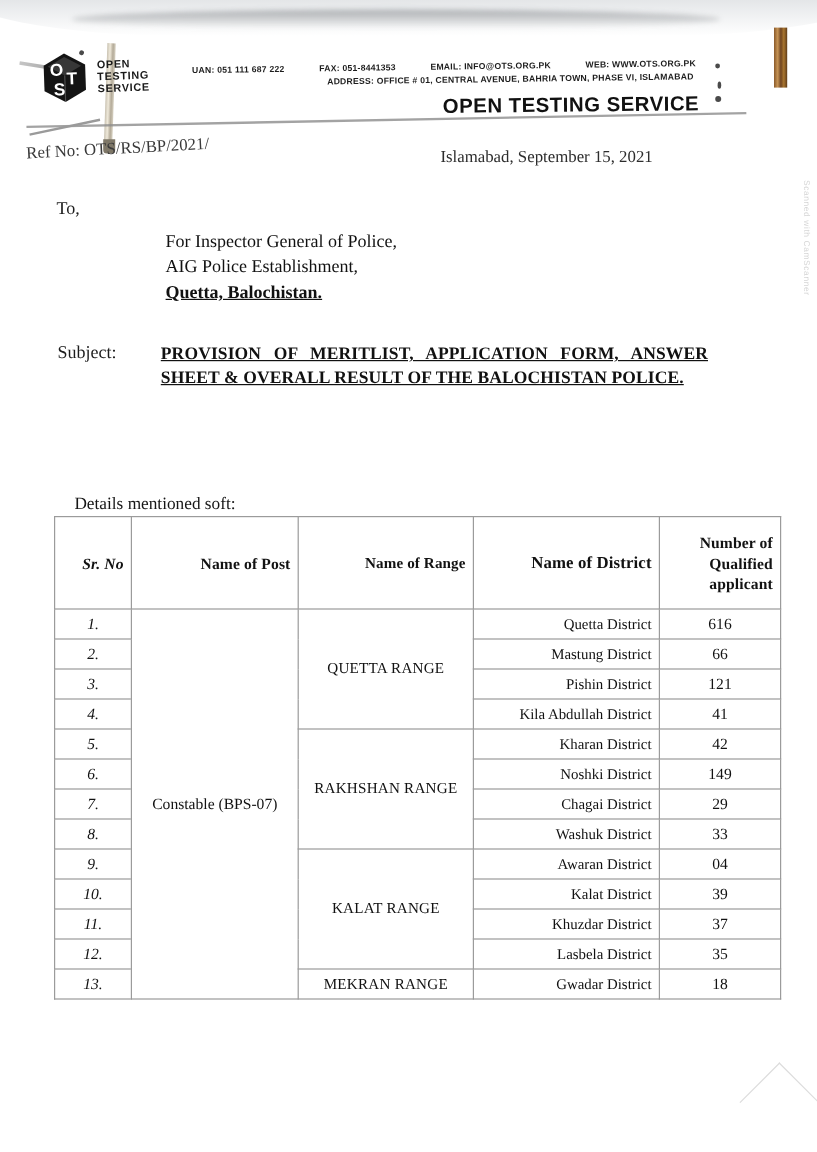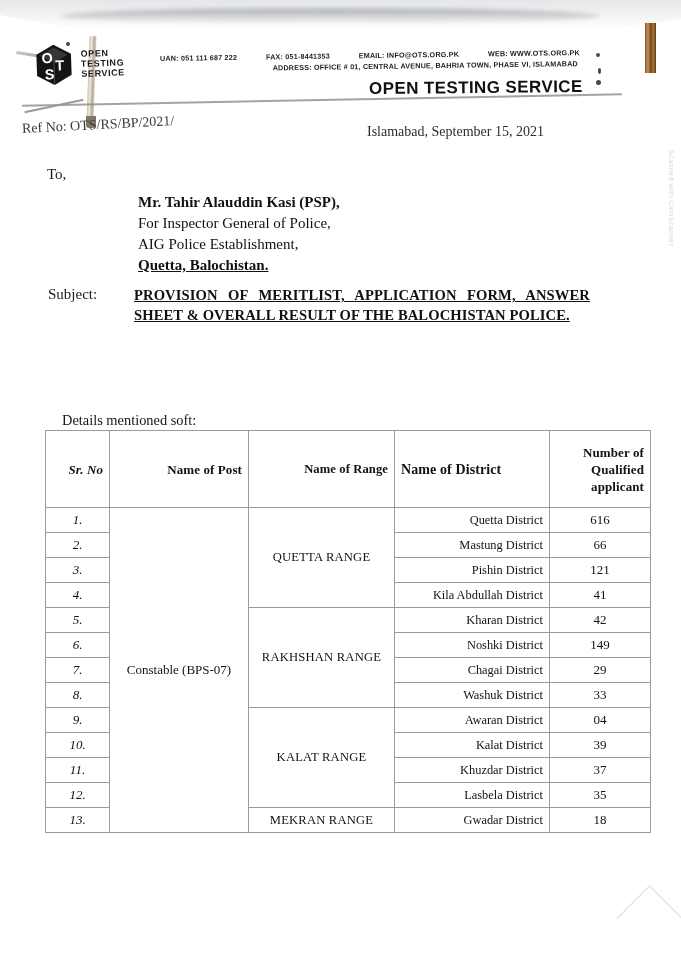--- a/index.html
+++ b/index.html
@@ -345,38 +345,37 @@
     <div class="brandline">OPEN TESTING SERVICE</div>
   </div>
 
   <div class="refline">
     <span class="ref">Ref No: OTS/RS/BP/2021/</span>
     <span class="date">Islamabad, September 15, 2021</span>
   </div>
 
   <div class="to-label">To,</div>
   <div class="addr">
-    <div class="b">Mr. Tahir Alauddin Kasi (PSP),</div>
     <div>For Inspector General of Police,</div>
     <div>AIG Police Establishment,</div>
     <div class="u">Quetta, Balochistan.</div>
   </div>
 
   <div class="subj-label">Subject:</div>
   <div class="subj-text">PROVISION OF MERITLIST, APPLICATION FORM, ANSWER SHEET &amp; OVERALL RESULT OF THE BALOCHISTAN POLICE.</div>
 
   <div class="details-line">Details mentioned soft:</div>
 
   <table class="tbl">
     <thead>
       <tr>
         <th class="c-sr">Sr. No</th>
         <th class="c-post">Name of Post</th>
         <th class="c-range">Name of Range</th>
-        <th class="c-dist" style="text-align:left">Name of District</th>
+        <th class="c-dist" style="text-align:right">Name of District</th>
         <th class="c-num">Number of Qualified applicant</th>
       </tr>
     </thead>
     <tbody id="tbody">
         <tr>
           <td class="c-sr">1.</td>
           <td class="c-post" rowspan="13">Constable (BPS-07)</td>
           <td class="c-range" rowspan="4">QUETTA RANGE</td>
           <td class="c-dist">Quetta District</td>
           <td class="c-num">616</td>

